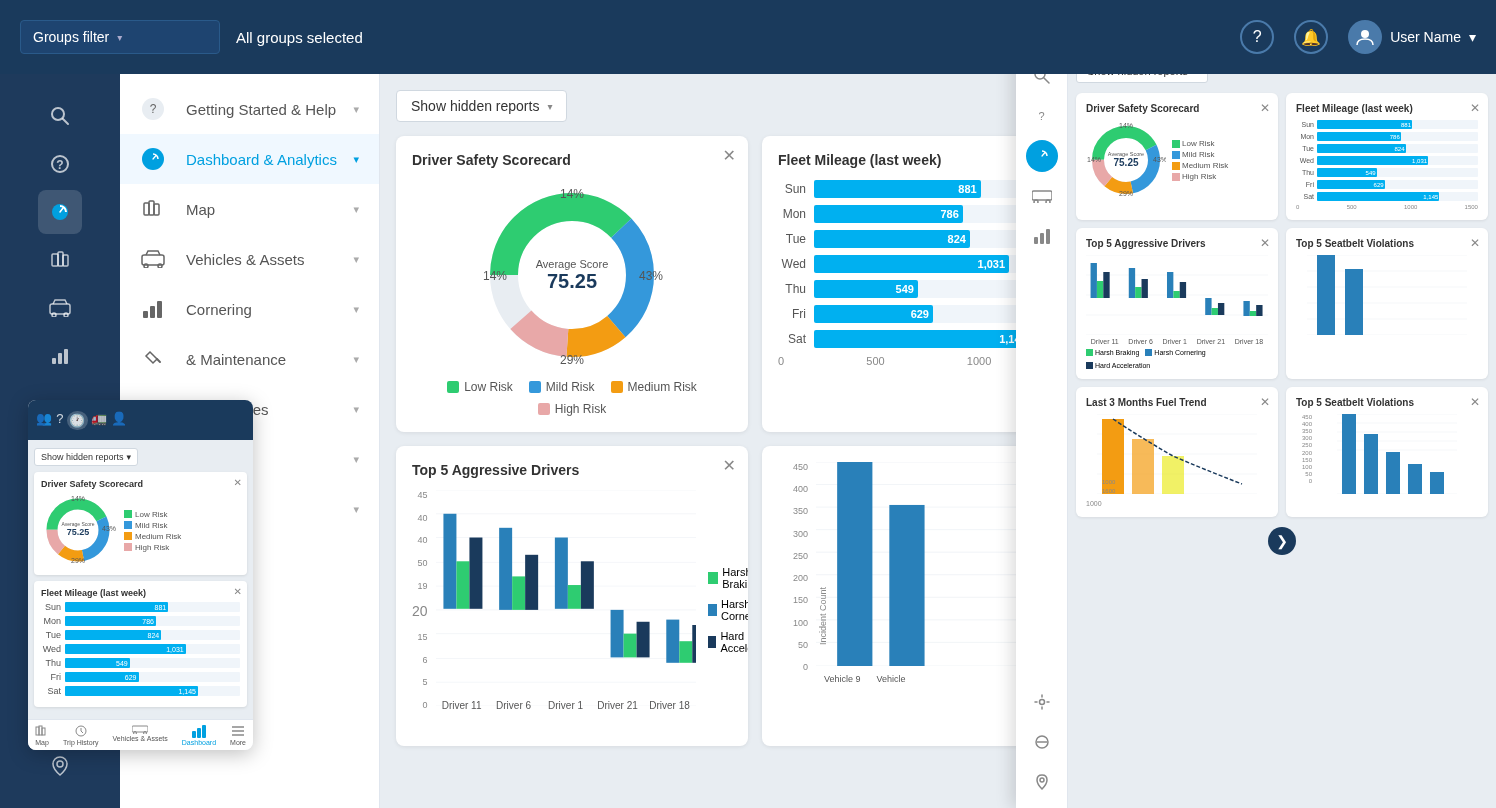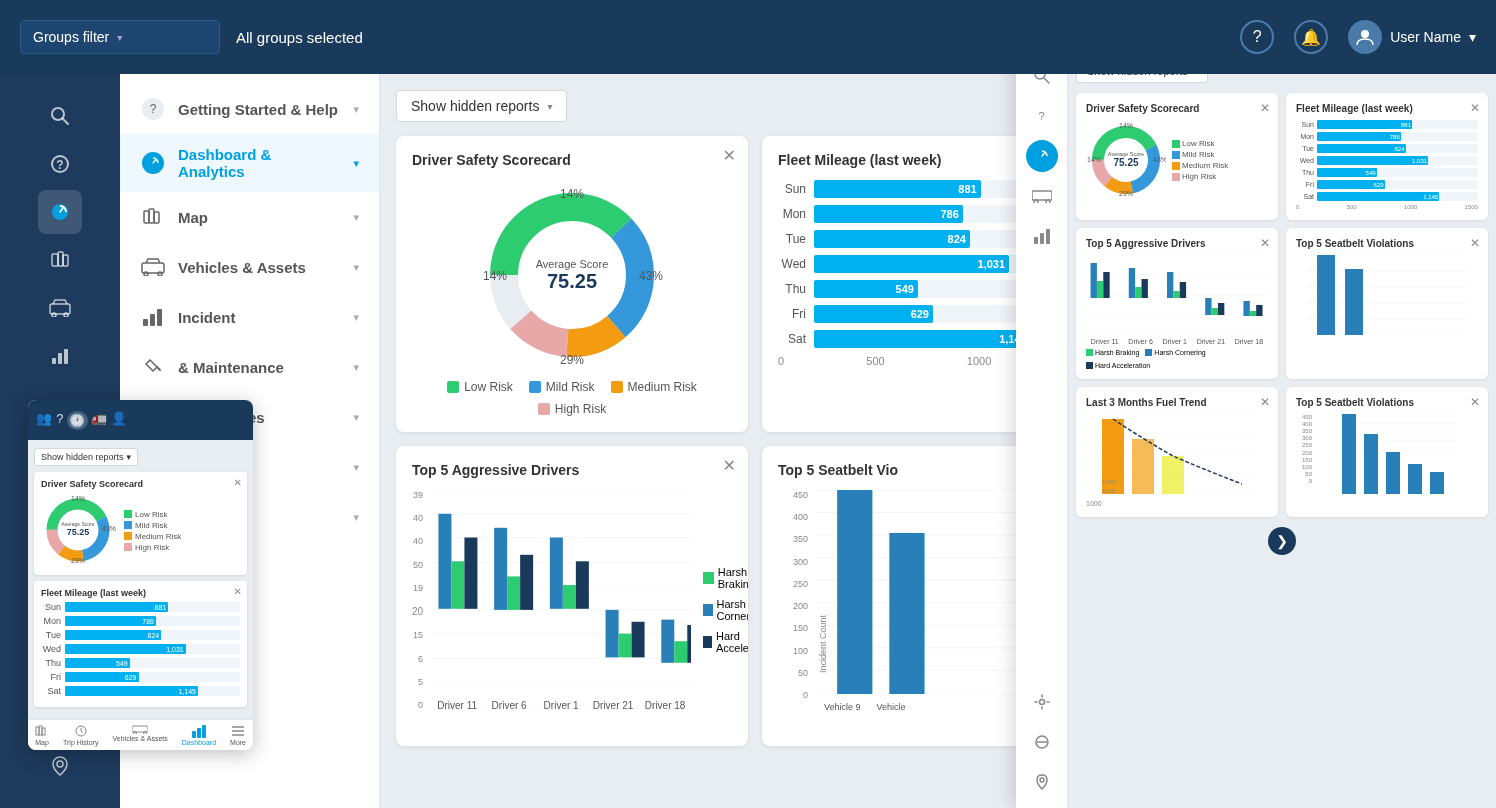--- a/index.html
+++ b/index.html
@@ -35,21 +35,21 @@
       padding: 10px 0;
     }
     .logo-area { padding: 14px 20px; display: flex; align-items: center; gap: 8px; }
 
     .nav-item {
       display: flex; align-items: center; padding: 12px 20px; cursor: pointer;
       color: #555; font-size: 15px; gap: 12px; position: relative;
     }
     .nav-item.active { color: #00a0e0; background: #f0f8ff; }
     .nav-item .nav-icon { width: 26px; height: 26px; display: flex; align-items: center; justify-content: center; flex-shrink: 0; }
-    .nav-item .nav-label { flex: 1; font-weight: 700; }
+    .nav-item .nav-label { flex: 1; font-weight: 400; margin-left: 8px; }
     .nav-item .nav-chevron { font-size: 11px; color: #aaa; }
     .nav-item.active .nav-icon { color: #00a0e0; }
     .nav-item.active .nav-chevron { color: #00a0e0; }
 
     
     .content {
       flex: 1; padding: 16px; overflow-y: auto; background: #e8edf2;
     }
     .toolbar { display: flex; align-items: center; margin-bottom: 14px; gap: 12px; }
     .show-hidden-btn {
@@ -298,21 +298,21 @@
     </div>
 
     <div class="nav-item">
       <div class="nav-icon">
         <svg width="22" height="22" viewBox="0 0 22 22" fill="none">
             <rect x="1" y="13" width="5" height="7" rx="1" fill="#666"></rect>
             <rect x="8" y="8" width="5" height="12" rx="1" fill="#666"></rect>
             <rect x="15" y="3" width="5" height="17" rx="1" fill="#666"></rect>
           </svg>
       </div>
-      <span class="nav-label">Incident</span>
+      <span class="nav-label">Cornering</span>
       <span class="nav-chevron">▾</span>
     </div>
 
     <div class="nav-item">
       <div class="nav-icon">
         <svg width="22" height="22" viewBox="0 0 22 22" fill="none">
             <path d="M8 4 L4 8 L11 15 L15 11 Z" stroke="#666" stroke-width="1.5"></path>
             <line x1="15" y1="11" x2="18" y2="14" stroke="#666" stroke-width="2" stroke-linecap="round"></line>
           </svg>
       </div>
@@ -538,26 +538,26 @@
     </div>
 
     <div class="cards-grid" style="margin-top:14px;">
 
       <div class="card">
         <div class="card-title">Top 5 Aggressive Drivers</div>
         <span class="card-close">✕</span>
         <div style="display:flex; height:240px; gap:4px;">
 
           <div style="display:flex; flex-direction:column; justify-content:space-between; padding:0 4px 20px 0; align-items:flex-end; width:28px;">
-            <span style="font-size:9px;color:#888;">39</span>
+            <span style="font-size:9px;color:#888;">45</span>
             <span style="font-size:9px;color:#888;">40</span>
             <span style="font-size:9px;color:#888;">40</span>
             <span style="font-size:9px;color:#888;">50</span>
             <span style="font-size:9px;color:#888;">19</span>
-            <span style="font-size:10px;color:#888;">20</span>
+            <span style="font-size:14px;color:#888;">20</span>
             <span style="font-size:9px;color:#888;">15</span>
             <span style="font-size:9px;color:#888;">6</span>
             <span style="font-size:9px;color:#888;">5</span>
             <span style="font-size:9px;color:#888;">0</span>
           </div>
           <div style="flex:1; display:flex; flex-direction:column; gap:0;">
             <svg width="100%" height="90%" viewBox="0 0 280 200" preserveAspectRatio="none">
 
               <line x1="0" y1="0" x2="280" y2="0" stroke="#e8edf2" stroke-width="0.5"></line>
               <line x1="0" y1="22" x2="280" y2="22" stroke="#e8edf2" stroke-width="0.5"></line>
@@ -611,21 +611,20 @@
               </div>
             <div style="display:flex;align-items:center;gap:4px;">
                 <div style="width:12px;height:12px;background:#1a3a5c;"></div>
                 <span>Hard Acceleration</span>
               </div>
           </div>
         </div>
       </div>
 
       <div class="card">
-        <div class="card-title">Top 5 Seatbelt Vio</div>
         <span class="card-close">✕</span>
         <div style="display:flex; height:240px; gap:4px;">
 
           <div style="display:flex; flex-direction:column; justify-content:space-between; padding:0 4px 30px 0; align-items:flex-end; width:34px;">
             <span style="font-size:9px;color:#888;">450</span>
             <span style="font-size:9px;color:#888;">400</span>
             <span style="font-size:9px;color:#888;">350</span>
             <span style="font-size:9px;color:#888;">300</span>
             <span style="font-size:9px;color:#888;">250</span>
             <span style="font-size:9px;color:#888;">200</span>

